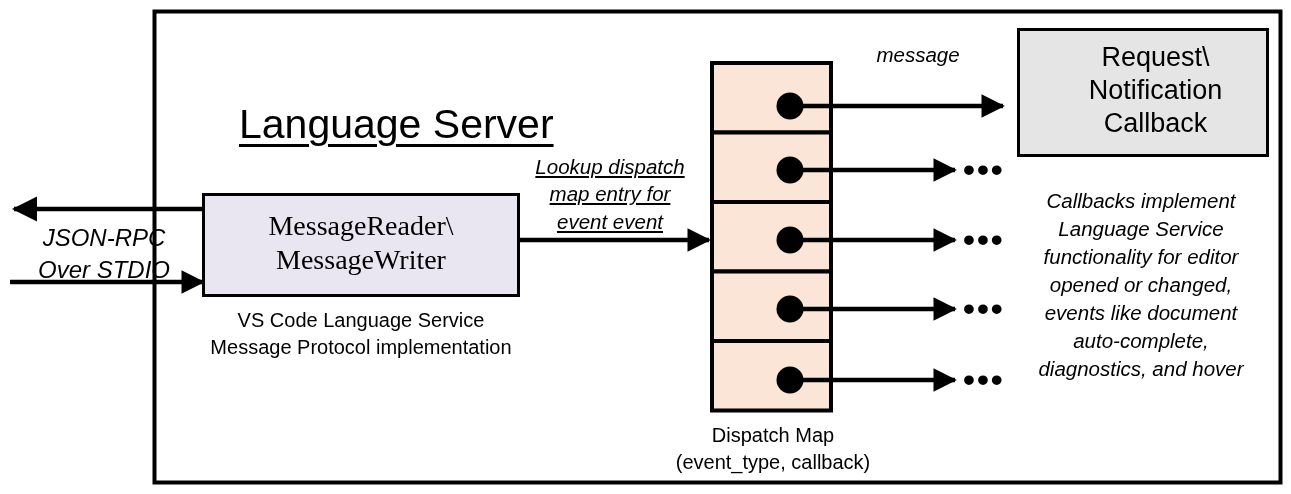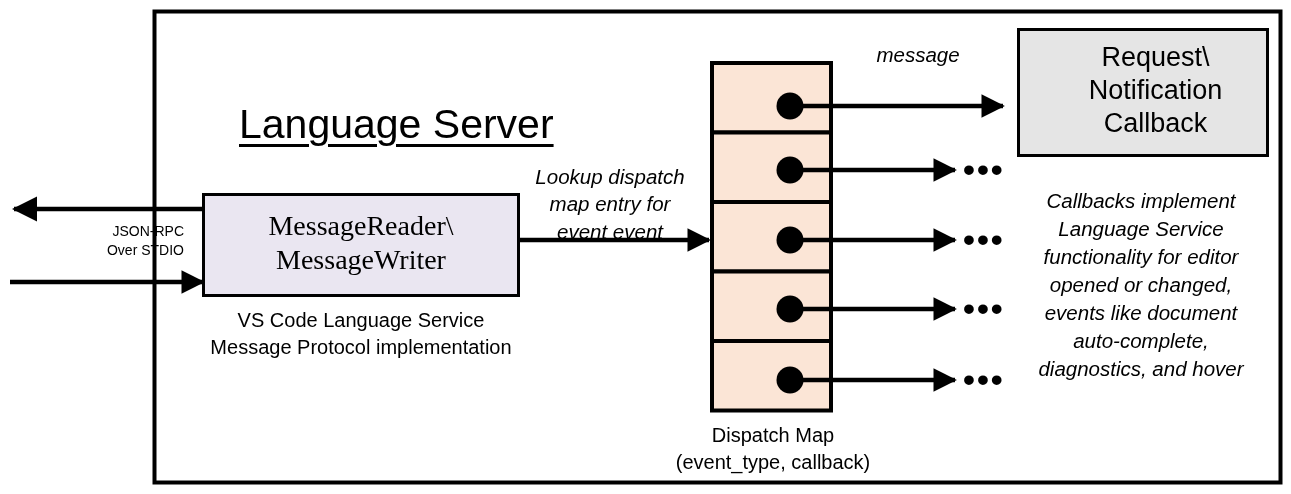--- a/index.html
+++ b/index.html
@@ -57,23 +57,24 @@
     text-align: center;
     font-style: italic;
   }
   .edgelabel {
     font-size: 20.5px;
     line-height: 1.34;
     font-style: italic;
     text-align: center;
   }
   .edgelabel-left {
-    font-size: 14px;
+    font-size: 24px;
     line-height: 1.35;
-    text-align: right;
+    font-style: italic;
+    text-align: center;
   }
   .ellipsis {
     font-size: 34px;
     line-height: 1;
     letter-spacing: 2px;
     font-weight: 700;
   }
 
   
   .node {
@@ -152,21 +153,21 @@
   <div class="abs caption" style="left:190px; top:307px; width:342px;">
     <div>VS Code Language Service</div>
     <div>Message Protocol implementation</div>
   </div>
 
   <div class="abs edgelabel-left" style="left:24px; top:222px; width:160px;">
     <div>JSON-RPC</div>
     <div>Over STDIO</div>
   </div>
 
-  <div class="abs edgelabel" style="left:516px; top:163px; width:188px;">
+  <div class="abs edgelabel" style="left:516px; top:153px; width:188px;text-decoration:underline;">
     <div>Lookup dispatch</div>
     <div>map entry for</div>
     <div>event event</div>
   </div>
 
   <div class="abs caption" style="left:650px; top:422px; width:246px;">
     <div>Dispatch Map</div>
     <div>(event_type, callback)</div>
   </div>
 

